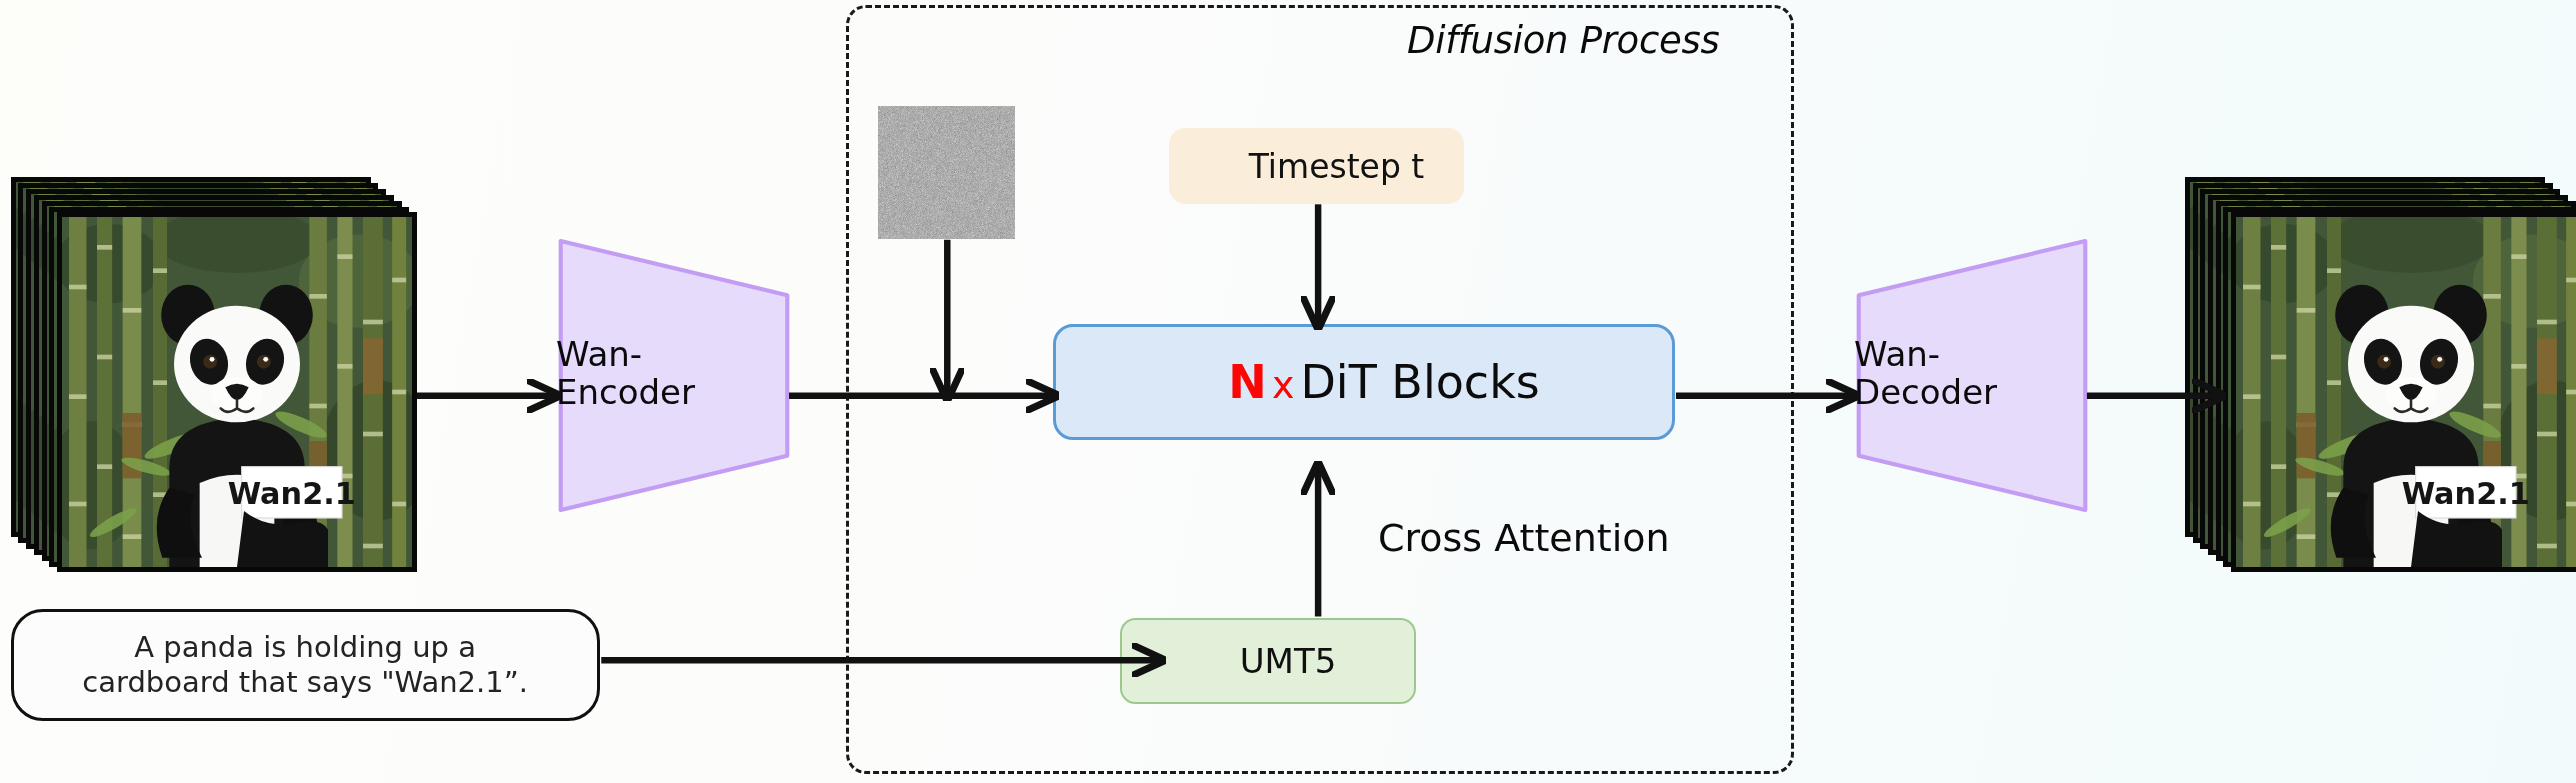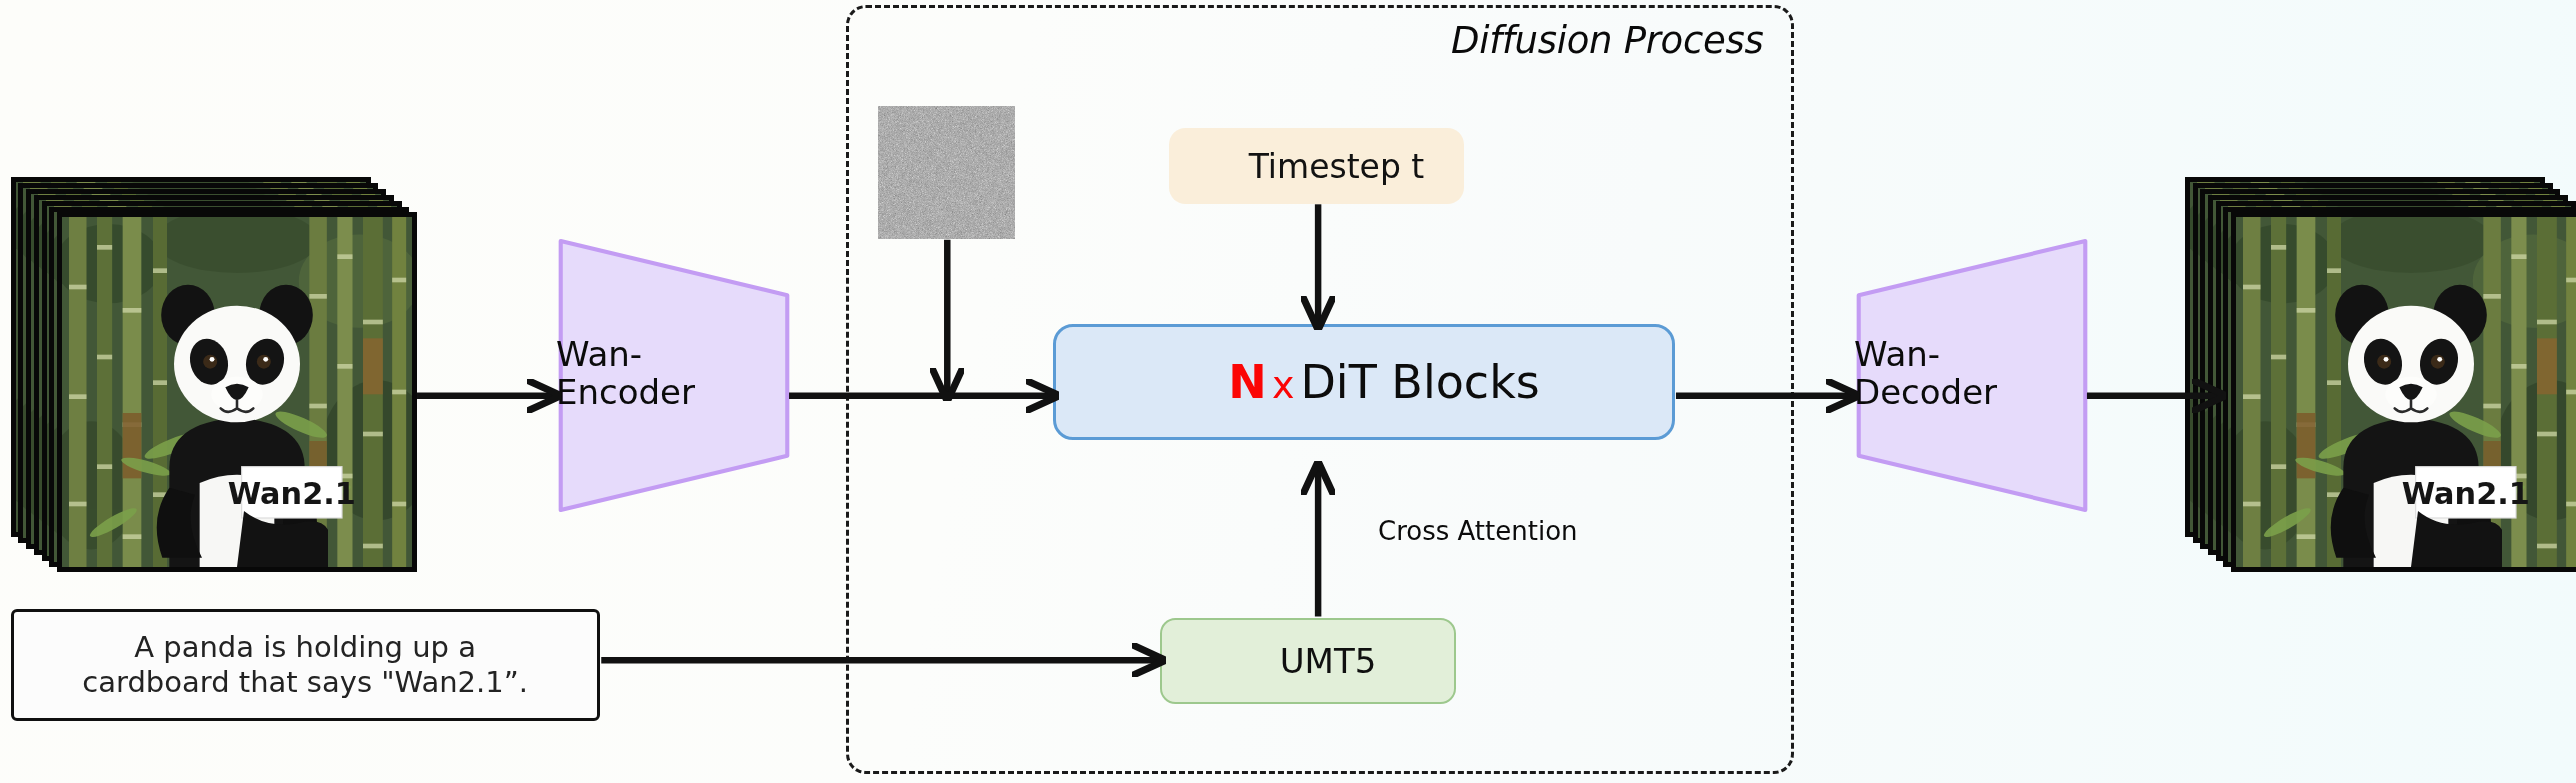--- a/index.html
+++ b/index.html
@@ -28,21 +28,20 @@
     box-sizing: border-box;
     background: transparent;
   }
   .diffusion-title {
     left: 1407px; top: 19px;
     font-size: 37px;
     font-style: italic;
     color: #0a0a0a;
     white-space: nowrap;
     letter-spacing: -0.3px;
-    margin-left: 44px;
   }
 
   
   .stack { }
   .frame {
     position: absolute;
     width: 360px; height: 360px;
     border: 5.3px solid #080808;
     box-sizing: border-box;
     overflow: hidden;
@@ -93,43 +92,43 @@
     font-weight: bold;
     letter-spacing: 0.6px;
   }
   .box-dit .xsym {
     color: #fb0505;
     font-weight: normal;
     font-size: 38px;
     margin: 0 5.9px 0 4.7px;
   }
   .box-umt5 {
-    left: 1160px; top: 618px;
+    left: 1120px; top: 618px;
     width: 296px; height: 86px;
     background: #e2efd9;
     border: 2.4px solid #9dc88d;
     border-radius: 15.4px;
     font-size: 34px;
     color: #101010;
   }
   .box-prompt {
     left: 10.6px; top: 609px;
     width: 589px; height: 112px;
     background: #fcfcfc;
     border: 3.5px solid #101010;
-    border-radius: 6px;
+    border-radius: 32px;
     font-size: 29px;
     line-height: 1.22;
     color: #232323;
     padding: 0 15.4px;
   }
 
   .cross-attn-label {
     left: 1378px; top: 516px;
-    font-size: 26px;
+    font-size: 38px;
     color: #0b0b0b;
     white-space: nowrap;
   }
 
   .noise-tile { left: 878px; top: 106px; width: 137px; height: 133px; }
   .noise-tile svg { display:block; width:100%; height:100%; }
 
   svg.arrow-layer {
     position: absolute;
     left: 0; top: 0;

